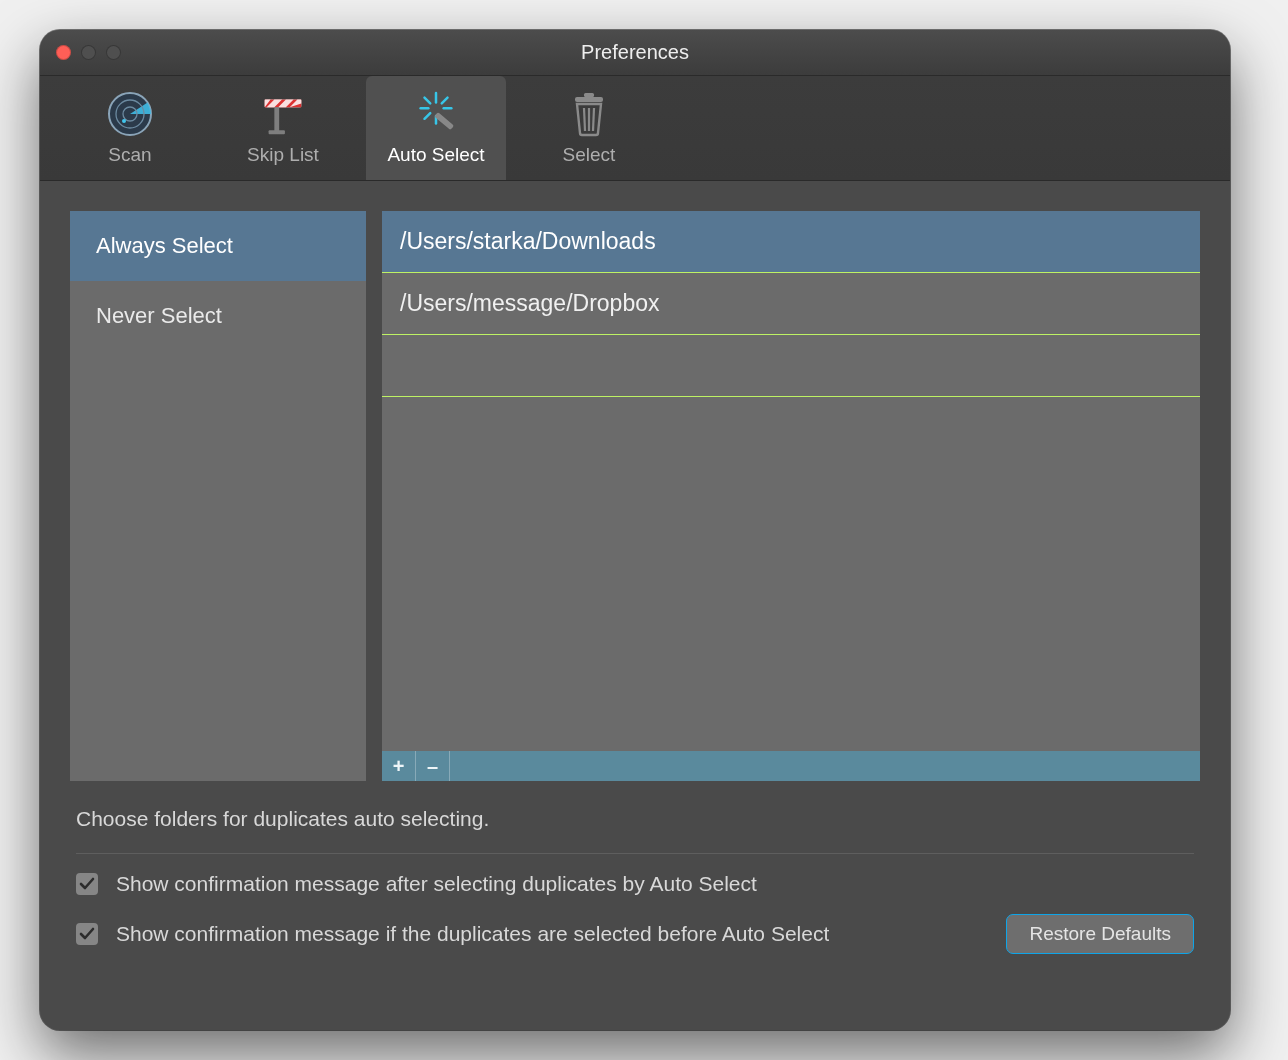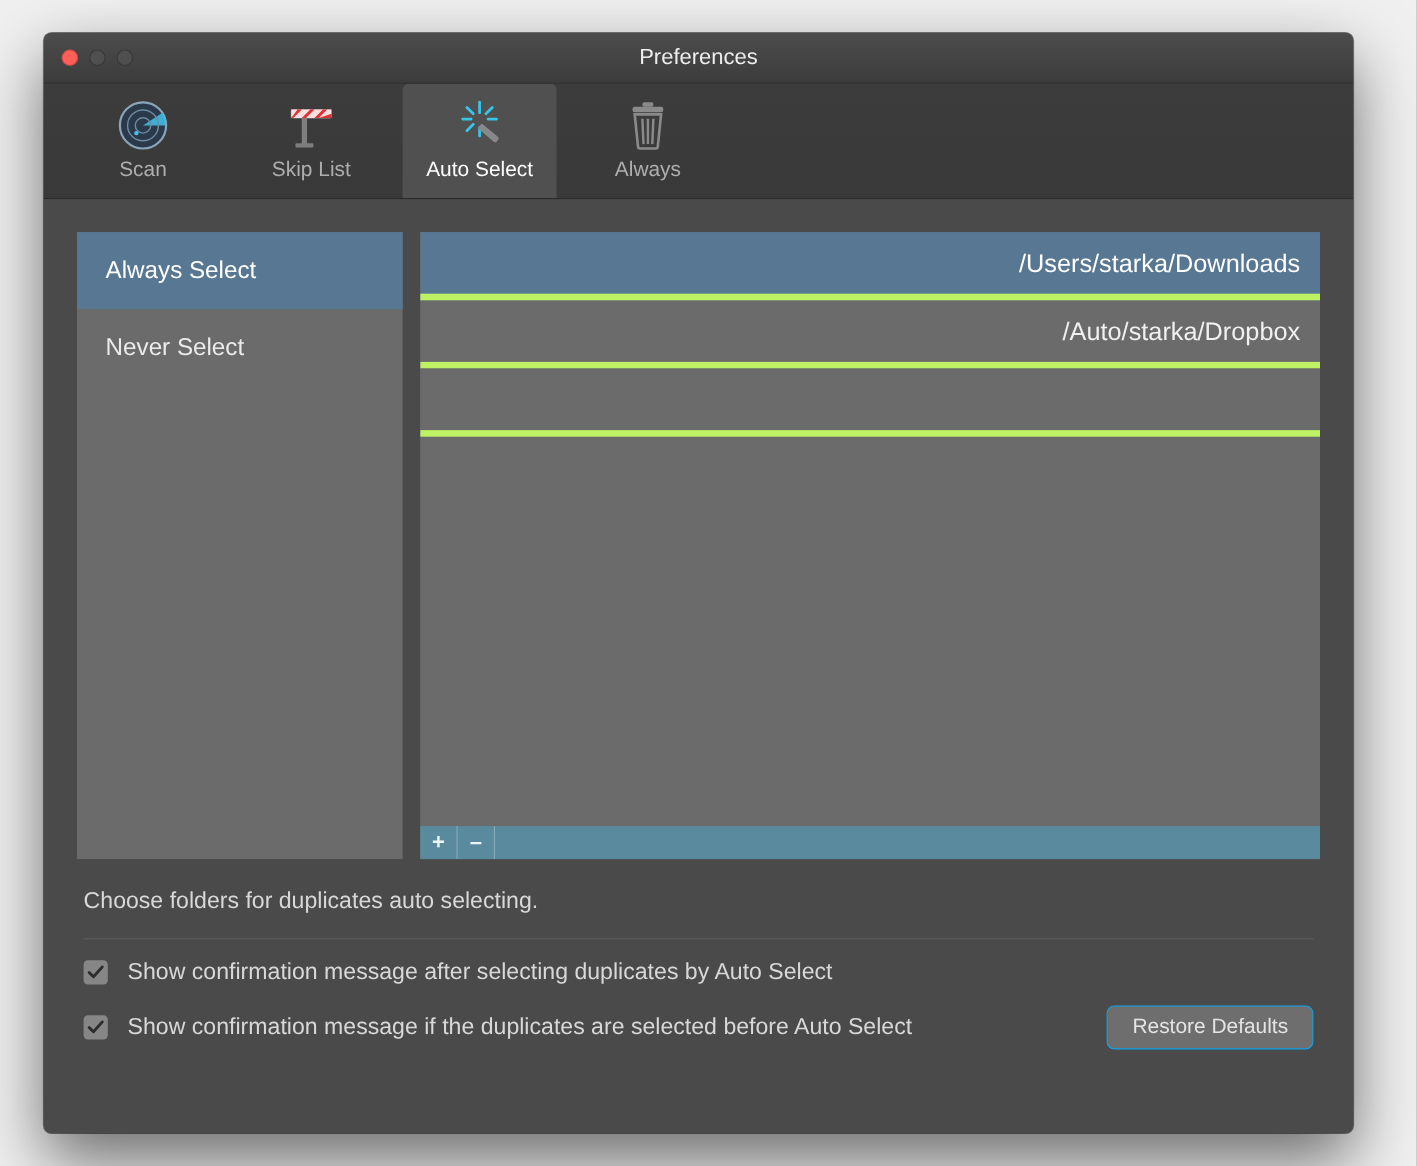--- a/index.html
+++ b/index.html
@@ -12,21 +12,21 @@
     --teal:#5a8a9d;
     --text:#d8d8d8;
     --text-dim:#aeaeae;
     --text-bright:#fff;
     --divider:#5a5a5a;
   }
   *{box-sizing:border-box;font-family:-apple-system,"Helvetica Neue",Arial,sans-serif;}
   body{margin:0;background:#f0f0f0;width:1288px;height:1060px;display:flex;align-items:flex-start;justify-content:flex-start;}
   .window{
     width:1190px;height:1000px;margin:30px 0 0 40px;background:var(--bg);
-    border-radius:7px;box-shadow:0 25px 60px rgba(0,0,0,.55),0 0 0 1px rgba(0,0,0,.5);
+    border-radius:20px;box-shadow:0 25px 60px rgba(0,0,0,.55),0 0 0 1px rgba(0,0,0,.5);
     overflow:hidden;display:flex;flex-direction:column;color:var(--text);
   }
   .titlebar{
     height:46px;display:flex;align-items:center;position:relative;
     background:linear-gradient(#4c4c4c,#3c3c3c);border-bottom:1px solid #2a2a2a;
     flex-shrink:0;
   }
   .traffic{display:flex;gap:10px;padding-left:16px;}
   .tl{width:15px;height:15px;border-radius:50%;}
   .tl.red{background:#ff5f57;box-shadow:inset 0 0 0 1px rgba(0,0,0,.2);}
@@ -44,21 +44,21 @@
   .tb-item.active{background:#505050;color:var(--text-bright);}
   .tb-item .icon{width:48px;height:48px;display:flex;align-items:center;justify-content:center;}
   .tb-item.active .lbl{color:#fff;}
   .content{flex:1;padding:30px 30px 0 30px;display:flex;flex-direction:column;min-height:0;}
   .panes{display:flex;gap:16px;height:570px;}
   .left-pane{width:296px;background:var(--panel);display:flex;flex-direction:column;}
   .left-item{height:70px;display:flex;align-items:center;padding:0 26px;font-size:22px;color:#eaeaea;cursor:pointer;}
   .left-item.selected{background:var(--sel);color:#fff;}
   .right-pane{flex:1;display:flex;flex-direction:column;background:var(--panel);}
   .path-list{flex:1;overflow:auto;}
-  .path-row{height:62px;display:flex;align-items:center;padding:0 18px;font-size:23px;color:#f0f0f0;border-bottom:6px solid #bef264;justify-content:flex-end;}
+  .path-row{height:62px;display:flex;align-items:center;padding:0 18px;font-size:23px;color:#f0f0f0;border-bottom:1px solid #bef264;}
   .path-row.selected{background:var(--sel);color:#fff;}
   .path-row.empty{background:var(--panel);}
   .controls{height:30px;background:var(--teal);display:flex;align-items:stretch;}
   .btn-sq{width:34px;display:flex;align-items:center;justify-content:center;color:#eef5f8;font-size:20px;font-weight:700;border-right:1px solid rgba(255,255,255,.28);cursor:pointer;}
   .desc{padding:26px 6px 20px;font-size:21px;color:#d8d8d8;}
   .hr{height:1px;background:#5e5e5e;margin:2px 6px 18px;}
   .bottom{padding:0 6px 26px;display:flex;flex-direction:column;gap:18px;}
   .row{display:flex;align-items:center;gap:18px;}
   .cb{width:22px;height:22px;border-radius:4px;background:#868686;display:flex;align-items:center;justify-content:center;flex-shrink:0;cursor:pointer;}
   .cb svg{display:block;}
@@ -141,21 +141,21 @@
       <span class="icon">
         <svg width="40" height="46" viewBox="0 0 40 46">
           <rect x="6" y="6" width="28" height="5" rx="2" fill="#8a8a8a"></rect>
           <rect x="15" y="2" width="10" height="4" rx="1.5" fill="#8a8a8a"></rect>
           <path d="M8 13 L32 13 L29 42 Q29 44 27 44 L13 44 Q11 44 11 42 Z" fill="none" stroke="#8a8a8a" stroke-width="2.4"></path>
           <line x1="15" y1="17" x2="16" y2="40" stroke="#8a8a8a" stroke-width="2.2"></line>
           <line x1="20" y1="17" x2="20" y2="40" stroke="#8a8a8a" stroke-width="2.2"></line>
           <line x1="25" y1="17" x2="24" y2="40" stroke="#8a8a8a" stroke-width="2.2"></line>
         </svg>
       </span>
-      <span class="lbl">Always</span>
+      <span class="lbl">Select</span>
     </div>
   </div>
 
   <div class="content">
     <div class="panes">
 
       <div class="left-pane">
         <div class="left-item selected">
           <span>Always Select</span>
         </div>
@@ -163,21 +163,21 @@
           <span>Never Select</span>
         </div>
       </div>
 
       <div class="right-pane">
         <div class="path-list">
           <div class="path-row selected">
             <span>/Users/starka/Downloads</span>
           </div>
           <div class="path-row">
-            <span>/Auto/starka/Dropbox</span>
+            <span>/Users/message/Dropbox</span>
           </div>
           <div class="path-row empty">
             <span></span>
           </div>
         </div>
         <div class="controls">
           <div class="btn-sq">
             <span>+</span>
           </div>
           <div class="btn-sq">

